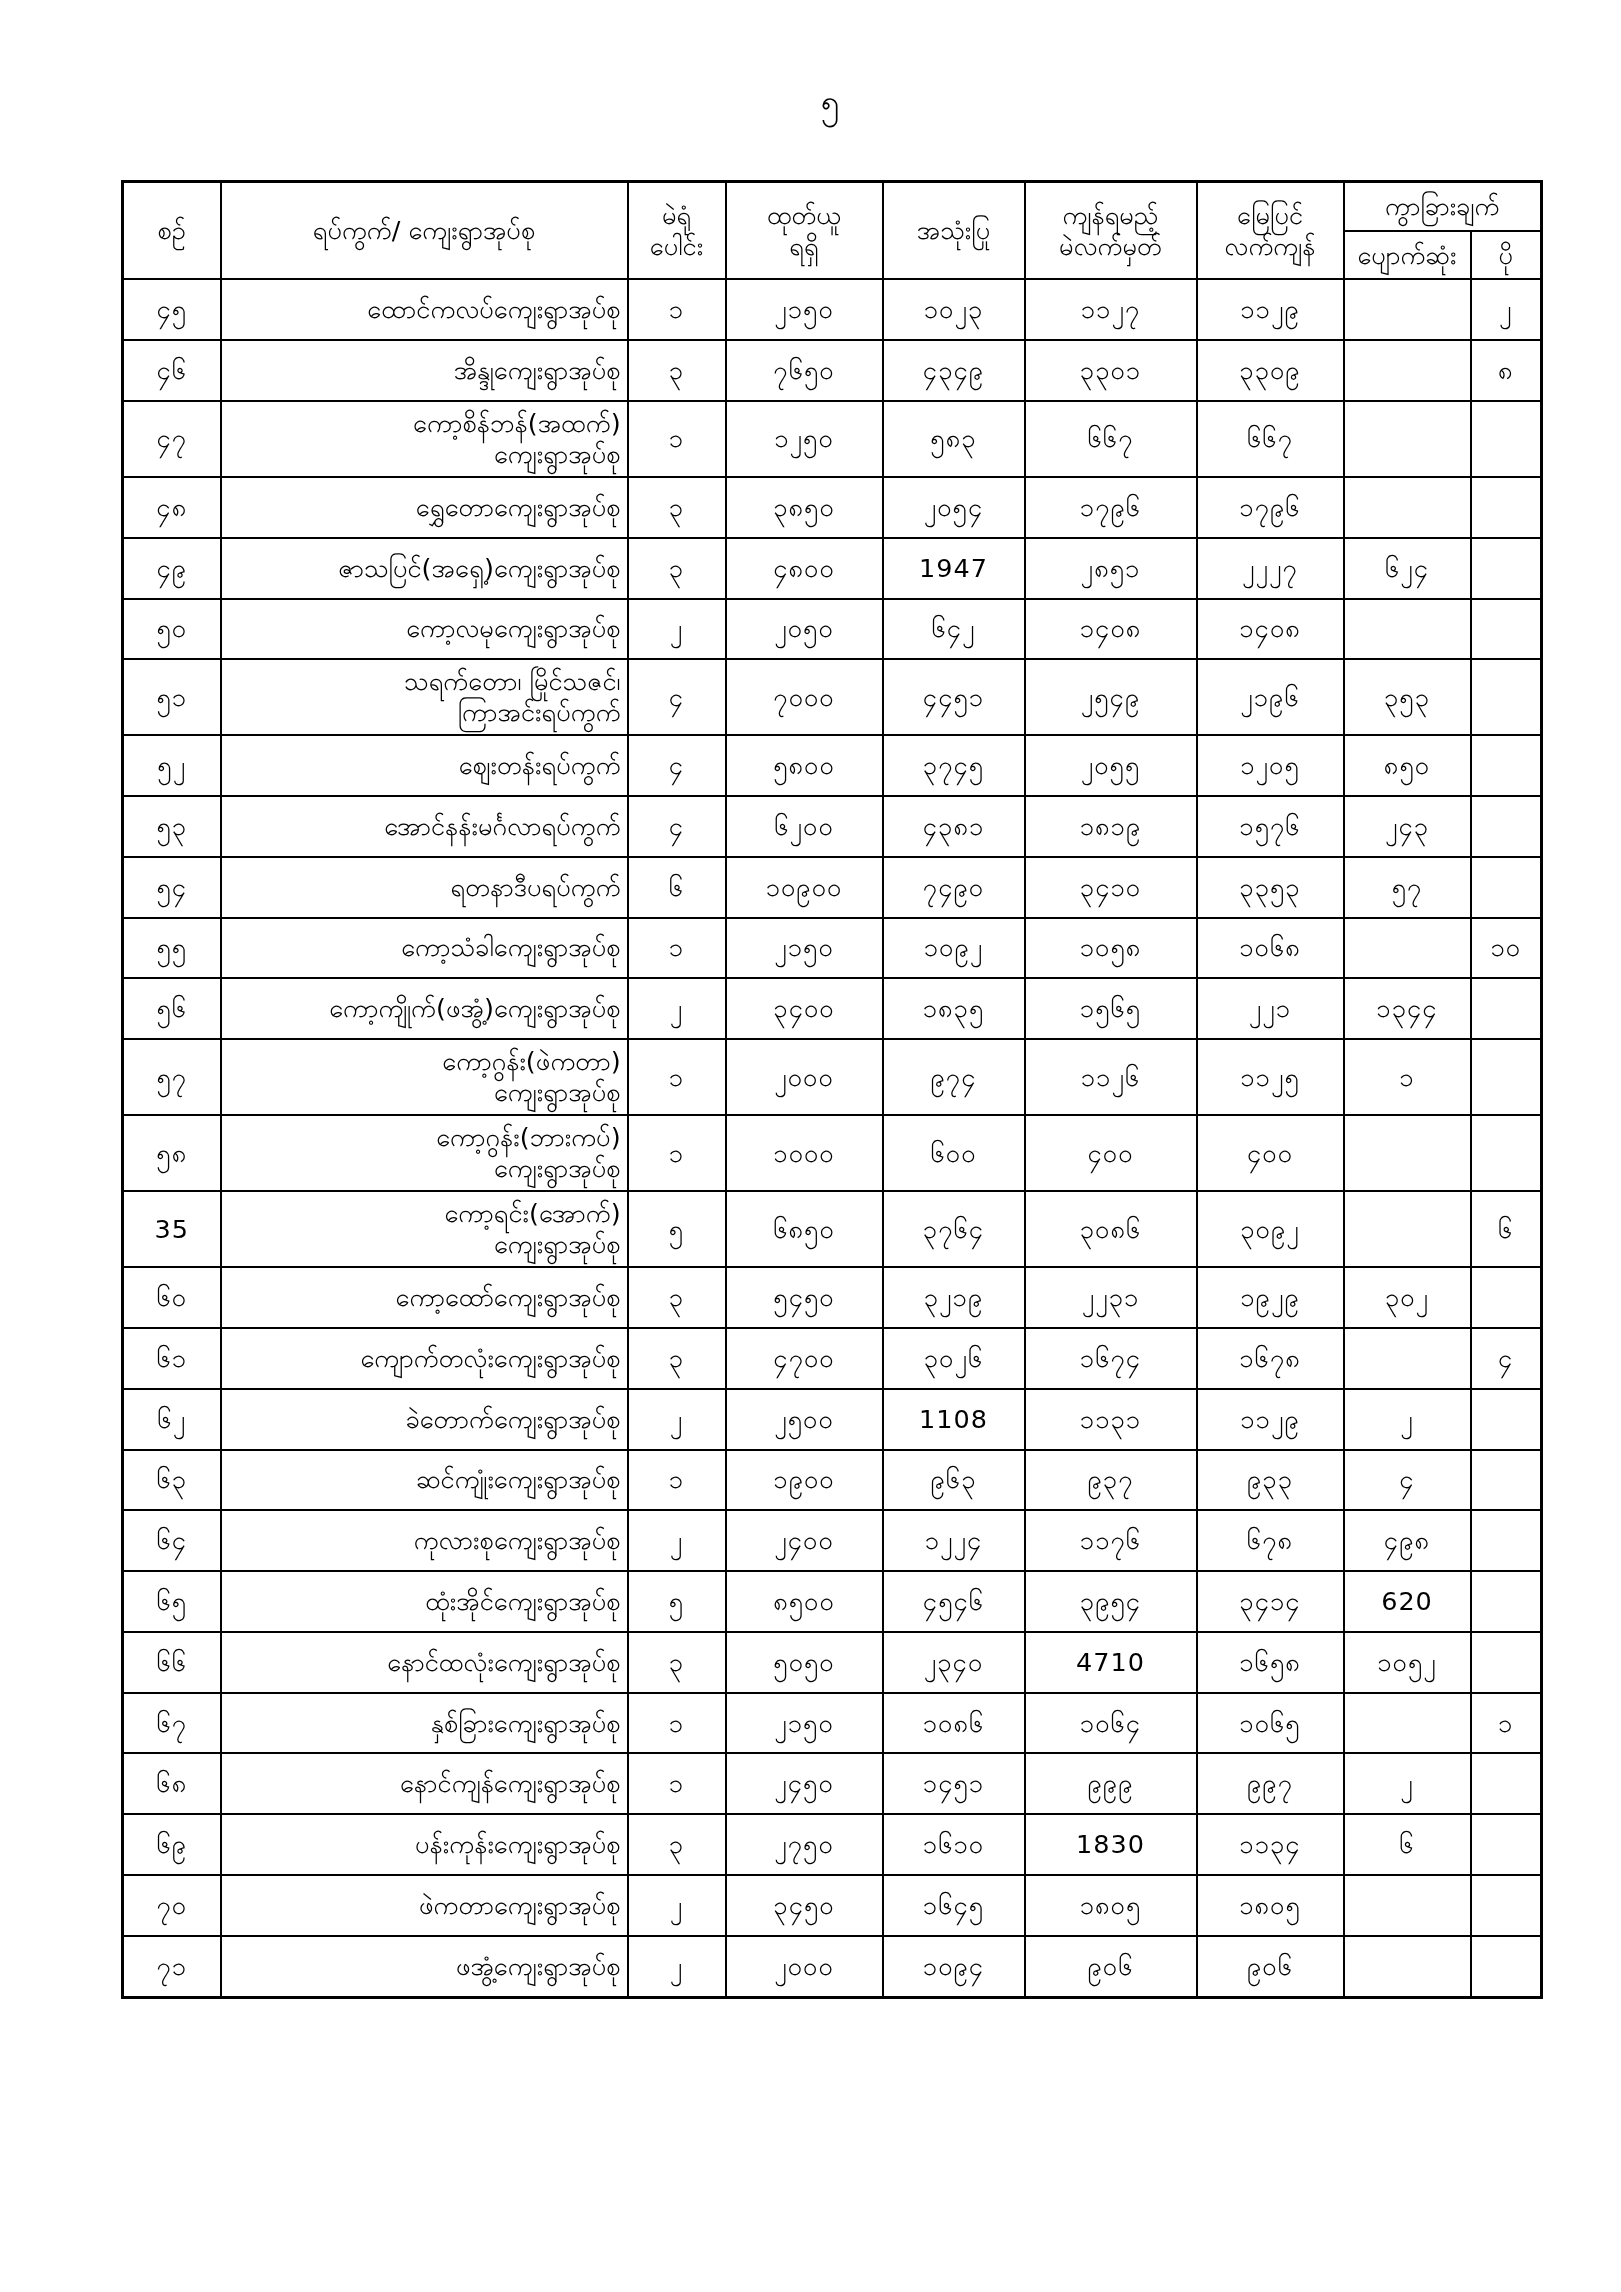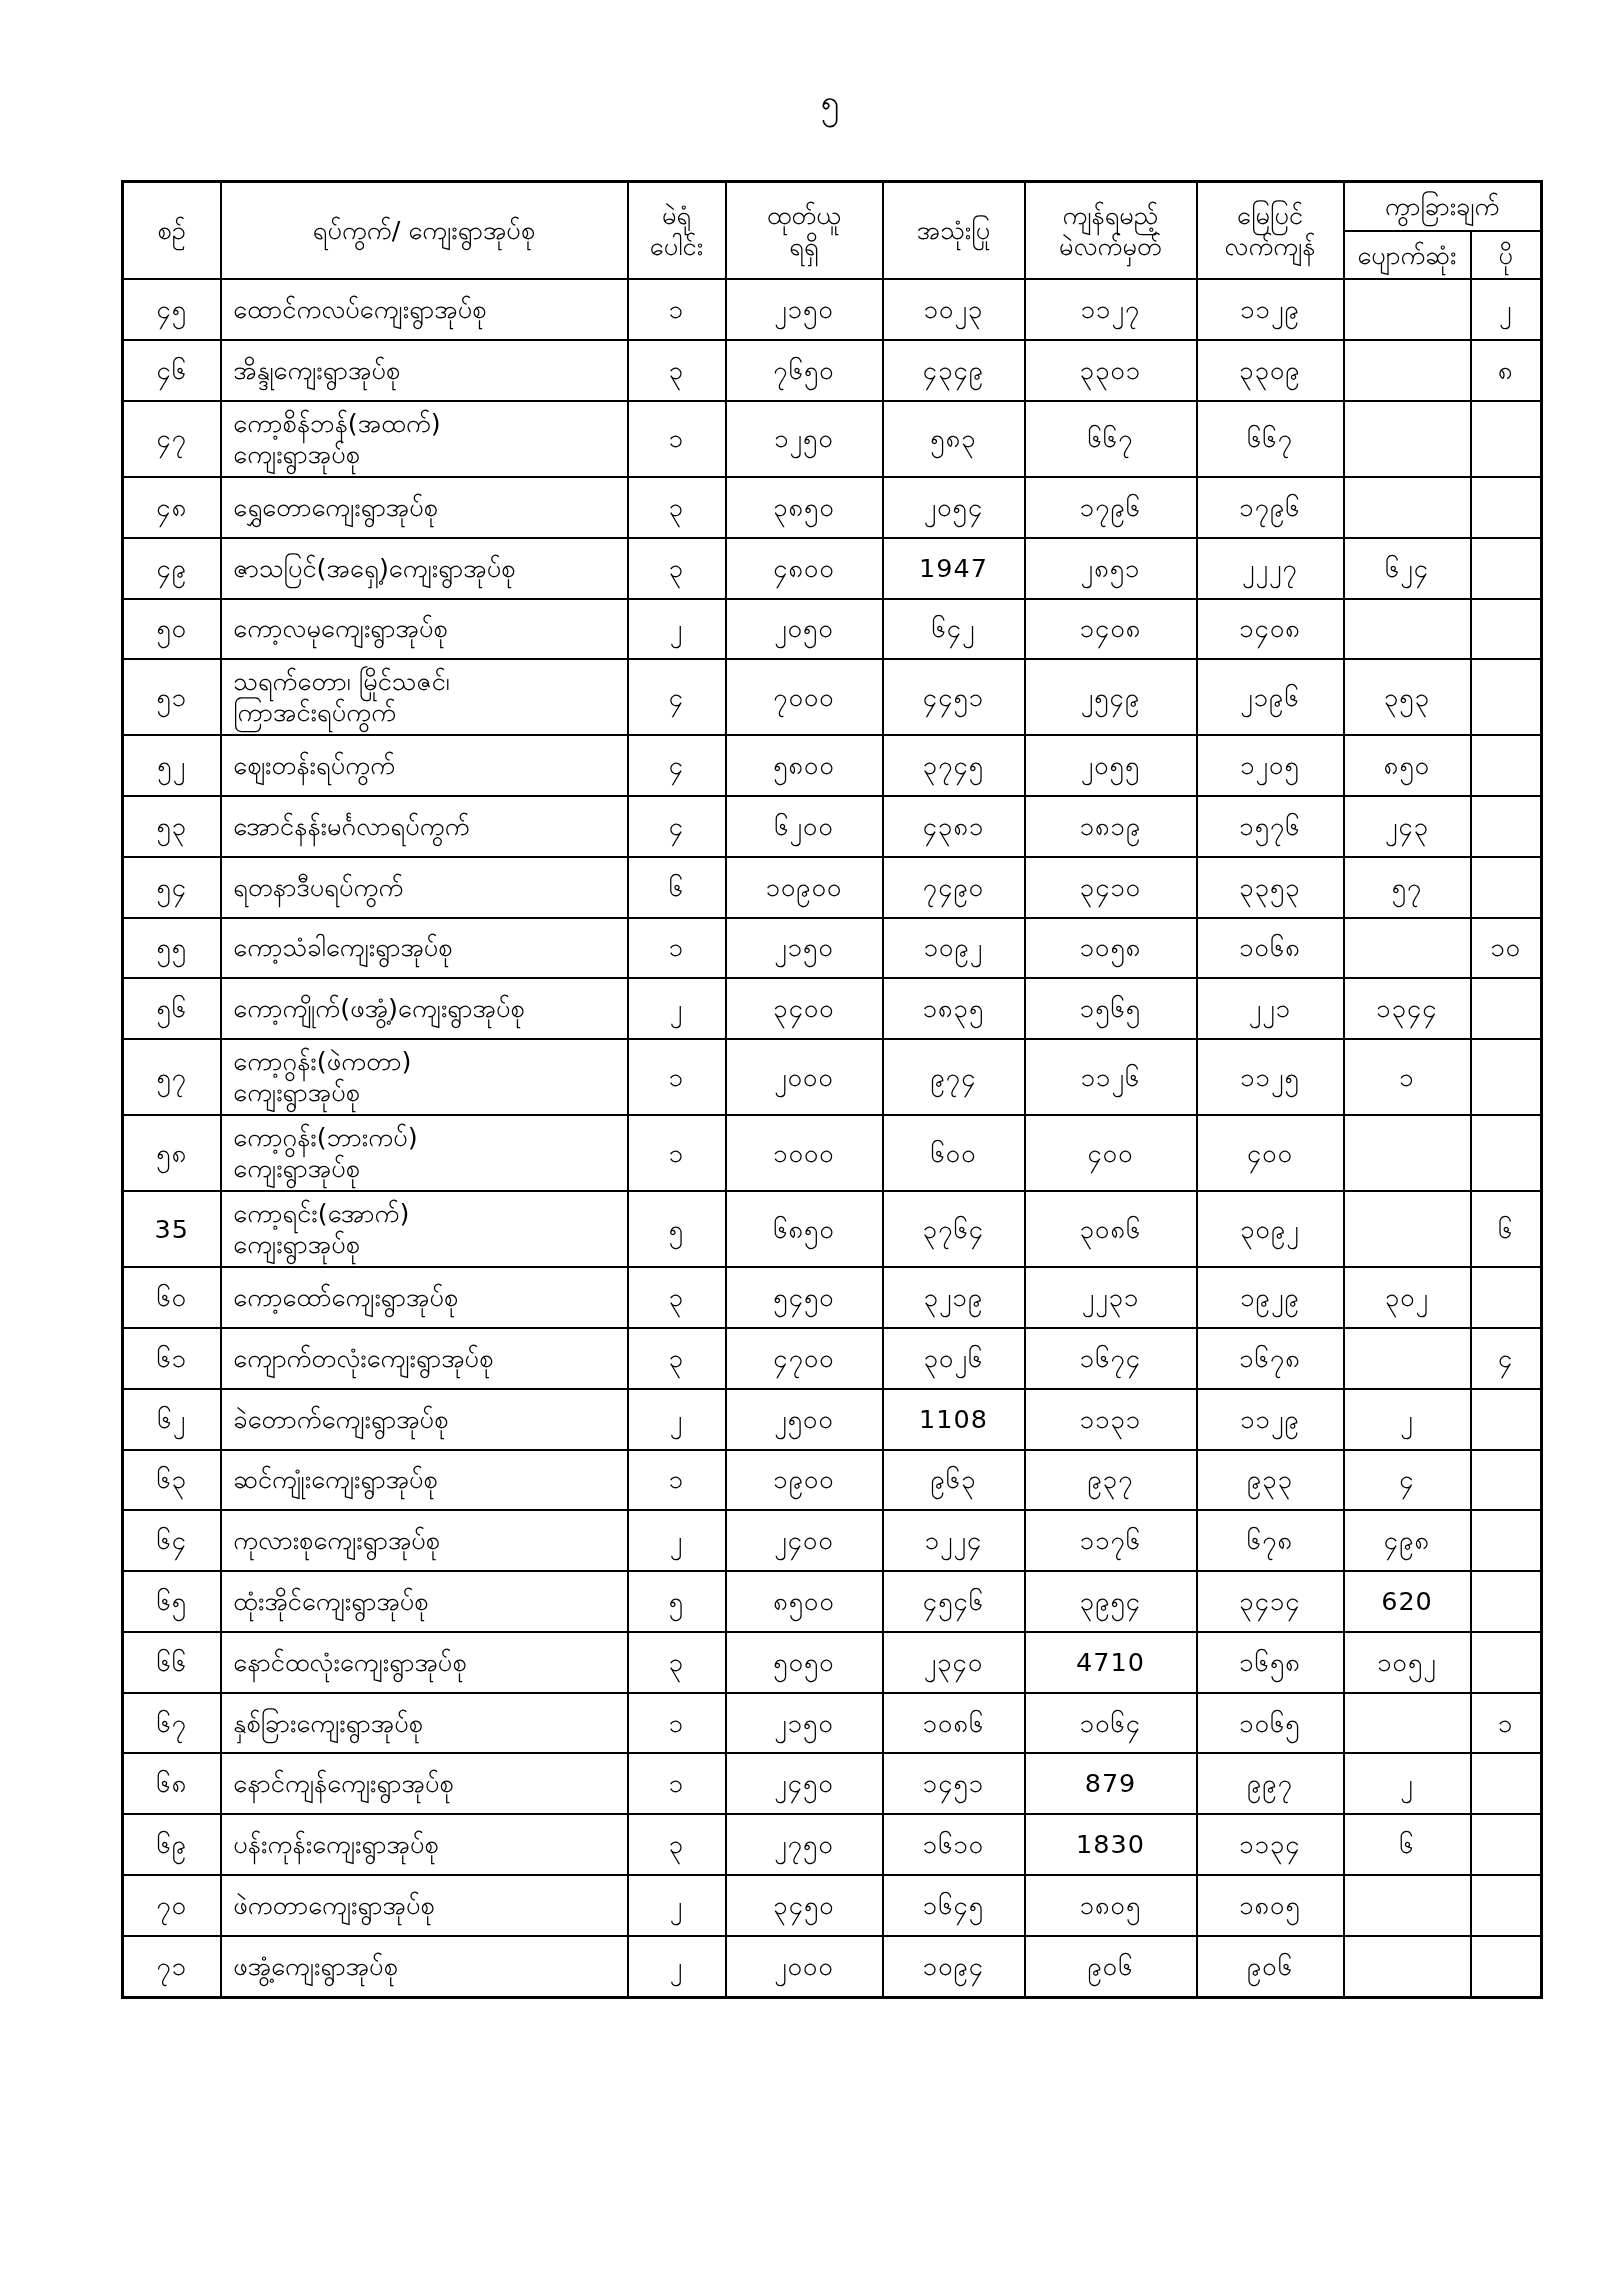--- a/index.html
+++ b/index.html
@@ -46,21 +46,21 @@
     white-space: pre-line;
     overflow: hidden;
   }
   table.ballot-table thead th {
     padding: 7.8px 3.9px;
   }
   table.ballot-table td {
     height: 47px;
   }
   table.ballot-table td.cell-name {
-    text-align: left;
+    text-align: right;
     padding-left: 11.8px;
     padding-right: 5.9px;
   }
   table.ballot-table td.cell-received,
   table.ballot-table td.cell-used,
   table.ballot-table td.cell-remaining,
   table.ballot-table td.cell-ground,
   table.ballot-table td.cell-lost,
   table.ballot-table td.cell-extra,
   table.ballot-table td.cell-stations,
@@ -365,21 +365,21 @@
           <td class="cell-ground">၁၀၆၅</td>
           <td class="cell-lost"></td>
           <td class="cell-extra">၁</td>
         </tr>
         <tr>
           <td class="cell-seq">၆၈</td>
           <td class="cell-name">နောင်ကျန်ကျေးရွာအုပ်စု</td>
           <td class="cell-stations">၁</td>
           <td class="cell-received">၂၄၅၀</td>
           <td class="cell-used">၁၄၅၁</td>
-          <td class="cell-remaining">879</td>
+          <td class="cell-remaining">၉၉၉</td>
           <td class="cell-ground">၉၉၇</td>
           <td class="cell-lost">၂</td>
           <td class="cell-extra"></td>
         </tr>
         <tr>
           <td class="cell-seq">၆၉</td>
           <td class="cell-name">ပန်းကုန်းကျေးရွာအုပ်စု</td>
           <td class="cell-stations">၃</td>
           <td class="cell-received">၂၇၅၀</td>
           <td class="cell-used">၁၆၁၀</td>

